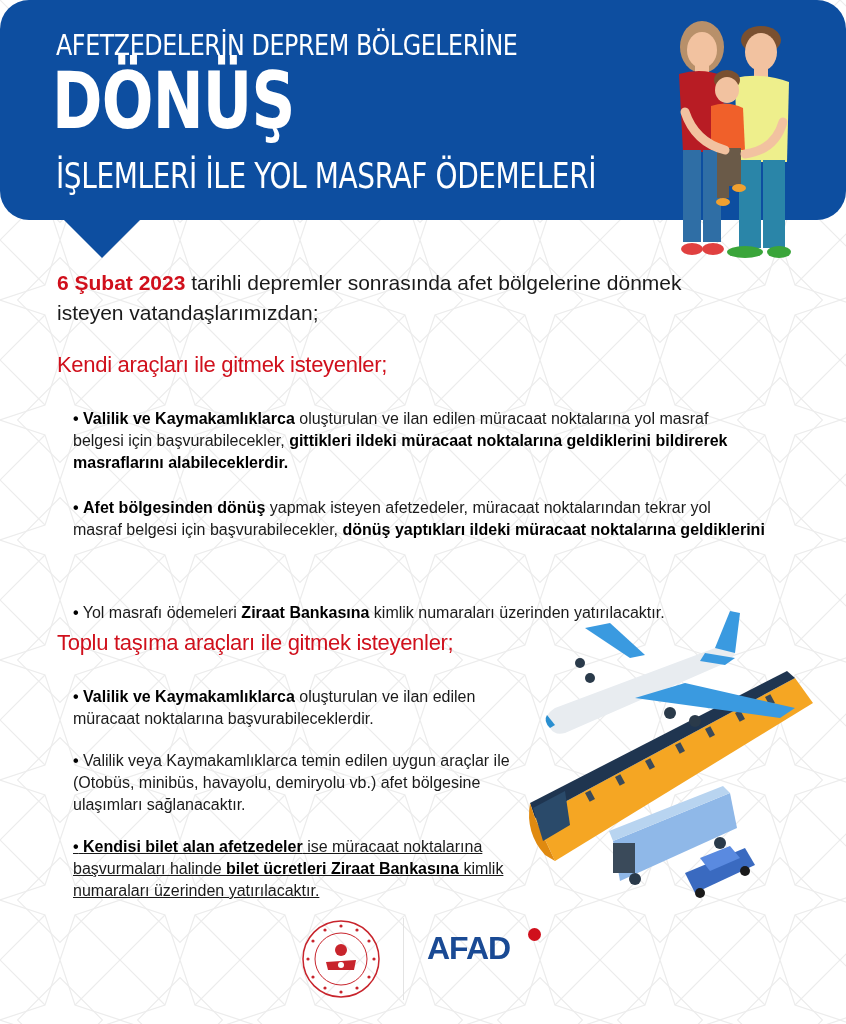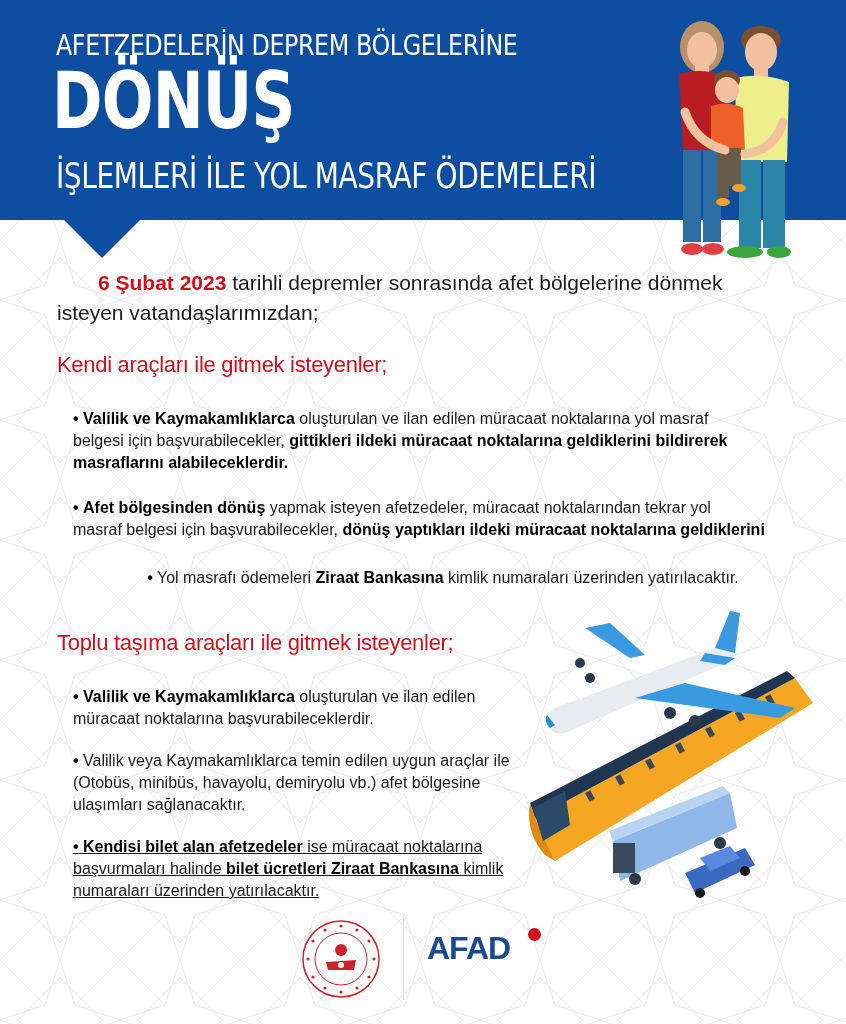--- a/index.html
+++ b/index.html
@@ -5,21 +5,21 @@
     * { margin: 0; padding: 0; box-sizing: border-box; }
     html, body { width: 846px; height: 1024px; overflow: hidden; background: #ffffff; }
     body { position: relative; font-family: "Liberation Sans", "DejaVu Sans", sans-serif; color: #111; }
 
     .bg-pattern {
       position: absolute; left: 0; top: 0; width: 846px; height: 1024px; z-index: 0;
     }
 
     .header {
       position: absolute; left: 0; top: 0; width: 846px; height: 220px;
-      background: #0d4ea0; z-index: 1;
+      background: #0d4ea0; z-index: 1; border-radius: 29px;
     }
     .header-pointer {
       position: absolute; left: 63px; top: 219px; width: 0; height: 0;
       border-left: 39px solid transparent; border-right: 39px solid transparent;
       border-top: 39px solid #0d4ea0; z-index: 1;
     }
     .title-line1 {
       position: absolute; left: 56px; top: 28px;
       font-family: "DejaVu Sans", sans-serif; font-size: 29px; font-weight: normal;
       color: #ffffff; letter-spacing: -0.5px; transform: scaleX(0.82); transform-origin: left top;
@@ -39,21 +39,21 @@
     }
 
     .family-illustration {
       position: absolute; left: 665px; top: 12px; width: 140px; height: 250px; z-index: 2;
     }
 
     .intro {
       position: absolute; left: 57px; top: 268px; width: 740px;
       font-size: 21px; line-height: 30px; color: #1a1a1a;
     }
-    .intro .hl { color: #d0101c; font-weight: bold; margin-left: 41px; }
+    .intro .hl { color: #d0101c; font-weight: bold; }
 
     .section-heading {
       position: absolute; left: 57px;
       font-size: 22px; font-weight: normal; color: #d0101c; letter-spacing: -0.3px;
       white-space: nowrap;
     }
 
     .bullet {
       position: absolute; left: 57px;
       font-size: 16px; line-height: 22px; color: #1a1a1a; margin-left: 16px;
@@ -144,21 +144,21 @@
   <span>belgesi için başvurabilecekler, </span><b>gittikleri ildeki müracaat noktalarına geldiklerini bildirerek</b><br>
   <b>masraflarını alabileceklerdir.</b>
 </div>
 
 <div class="bullet" style="top:497px; width:760px;">
   <b>•</b>
   <b>Afet bölgesinden dönüş</b><span> yapmak isteyen afetzedeler, müracaat noktalarından tekrar yol</span><br>
   <span>masraf belgesi için başvurabilecekler, </span><b>dönüş yaptıkları ildeki müracaat noktalarına geldiklerini</b><br>
 </div>
 
-<div class="bullet" style="top:567px; width:740px;text-align:center;">
+<div class="bullet" style="top:602px; width:740px;">
   <b>•</b><span> Yol masrafı ödemeleri </span><b>Ziraat Bankasına</b><span> kimlik numaraları üzerinden yatırılacaktır.</span>
 </div>
 
 <div class="section-heading" style="top:630px;">Toplu taşıma araçları ile gitmek isteyenler;</div>
 
 <div class="bullet" style="top:686px; width:470px;">
   <b>•</b>
   <b>Valilik ve Kaymakamlıklarca</b><span> oluşturulan ve ilan edilen</span><br>
   <span>müracaat noktalarına başvurabileceklerdir.</span>
 </div>

